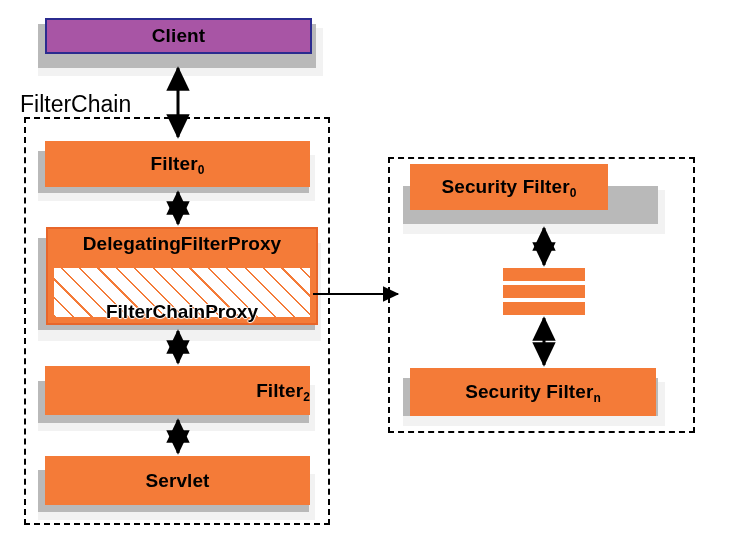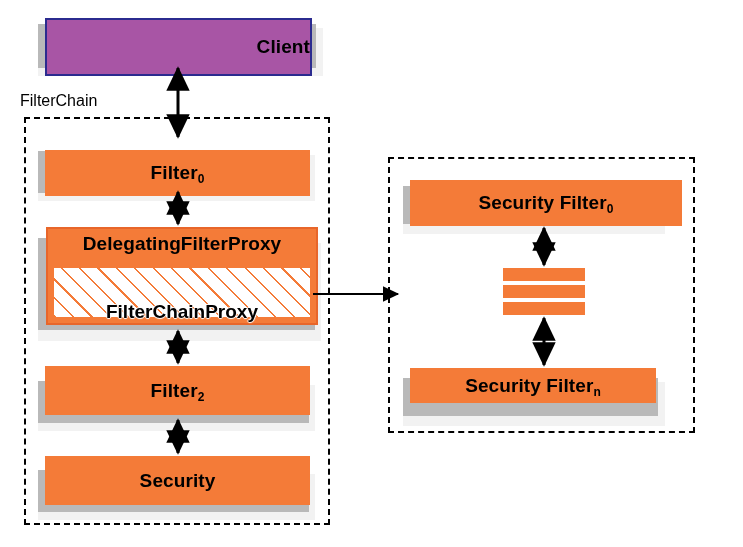--- a/index.html
+++ b/index.html
@@ -20,21 +20,21 @@
 
   
   .group-box {
     position: absolute;
     border: 2px dashed #000000;
     background: transparent;
     box-sizing: border-box;
   }
   .group-label {
     position: absolute;
-    font-size: 16px;
+    font-size: 23px;
     font-weight: normal;
     color: #000000;
     white-space: nowrap;
     line-height: 1;
   }
 
   
   .node {
     position: absolute;
     box-sizing: border-box;
@@ -130,70 +130,70 @@
 
 <div id="canvas">
 
   <div class="group-label" style="left:20px; top:93px;">FilterChain</div>
   <div class="group-box" style="left:24px; top:117px; width:306px; height:408px;"></div>
 
   <div class="group-box" style="left:388px; top:157px; width:307px; height:276px;"></div>
 
   <div class="shadow-light" style="left:38px; top:28px; width:285px; height:48px;"></div>
   <div class="shadow-dark" style="left:38px; top:24px; width:278px; height:44px;"></div>
-  <div class="node purple" style="left:45px; top:18px; width:267px; height:58px;justify-content:flex-end;">
+  <div class="node purple" style="left:45px; top:18px; width:267px; height:36px;">
     <span class="lbl">Client</span>
   </div>
 
   <div class="shadow-light" style="left:38px; top:155px; width:277px; height:46px;"></div>
   <div class="shadow-dark" style="left:38px; top:151px; width:271px; height:42px;"></div>
-  <div class="node orange" style="left:45px; top:150px; width:265px; height:46px;">
+  <div class="node orange" style="left:45px; top:141px; width:265px; height:46px;">
     <span class="lbl">
       <span>Filter</span><sub>0</sub>
     </span>
   </div>
 
   <div class="shadow-light" style="left:38px; top:243px; width:283px; height:98px;"></div>
   <div class="shadow-dark" style="left:38px; top:238px; width:277px; height:92px;"></div>
   <div class="node outer-proxy" style="left:46px; top:227px; width:272px; height:98px;">
     <span class="lbl">DelegatingFilterProxy</span>
   </div>
   <div class="hatch-box" style="left:53px; top:267px; width:258px; height:51px;">
     <span class="lbl">FilterChainProxy</span>
   </div>
 
   <div class="shadow-light" style="left:38px; top:385px; width:277px; height:46px;"></div>
   <div class="shadow-dark" style="left:38px; top:381px; width:271px; height:42px;"></div>
-  <div class="node orange" style="left:45px; top:366px; width:265px; height:49px;">
+  <div class="node orange" style="left:45px; top:366px; width:265px; height:49px;justify-content:flex-end;">
     <span class="lbl">
       <span>Filter</span><sub>2</sub>
     </span>
   </div>
 
   <div class="shadow-light" style="left:38px; top:474px; width:277px; height:46px;"></div>
   <div class="shadow-dark" style="left:38px; top:470px; width:271px; height:42px;"></div>
   <div class="node orange" style="left:45px; top:456px; width:265px; height:49px;">
-    <span class="lbl">Security</span>
+    <span class="lbl">Servlet</span>
   </div>
 
   <div class="shadow-light" style="left:403px; top:190px; width:262px; height:44px;"></div>
   <div class="shadow-dark" style="left:403px; top:186px; width:255px; height:38px;"></div>
-  <div class="node orange" style="left:410px; top:180px; width:272px; height:46px;">
+  <div class="node orange" style="left:410px; top:164px; width:198px; height:46px;">
     <span class="lbl">
       <span>Security Filter</span><sub>0</sub>
     </span>
   </div>
 
   <div class="mini-bar" style="left:503px; top:268px; width:82px; height:13px;"></div>
   <div class="mini-bar" style="left:503px; top:285px; width:82px; height:13px;"></div>
   <div class="mini-bar" style="left:503px; top:302px; width:82px; height:13px;"></div>
 
   <div class="shadow-light" style="left:403px; top:382px; width:262px; height:44px;"></div>
   <div class="shadow-dark" style="left:403px; top:378px; width:255px; height:38px;"></div>
-  <div class="node orange" style="left:410px; top:368px; width:246px; height:35px;">
+  <div class="node orange" style="left:410px; top:368px; width:246px; height:48px;">
     <span class="lbl">
       <span>Security Filter</span><sub>n</sub>
     </span>
   </div>
 
   <svg id="arrows" viewBox="0 0 743 547">
     <defs>
       <marker id="ah-end" markerWidth="9" markerHeight="9" refX="7.6" refY="4.5" orient="auto" markerUnits="strokeWidth">
         <path d="M0,0.6 L8.2,4.5 L0,8.4 z" fill="#000000"></path>
       </marker>

